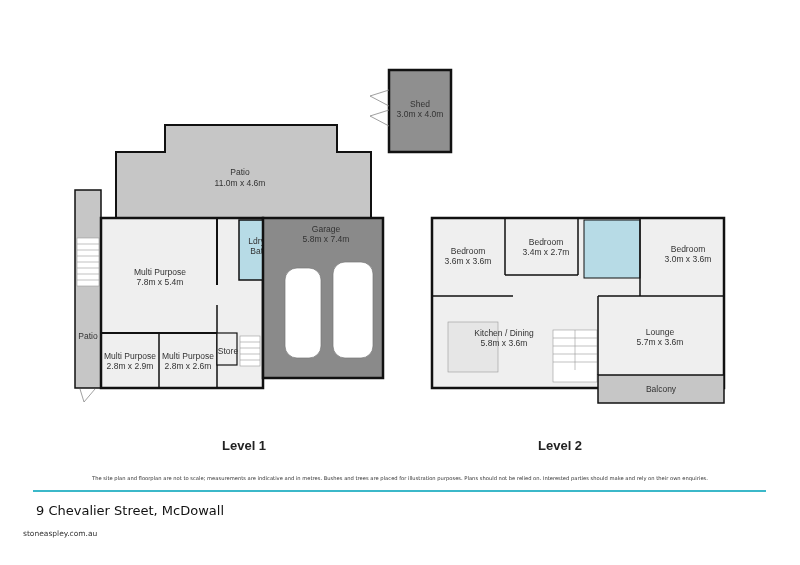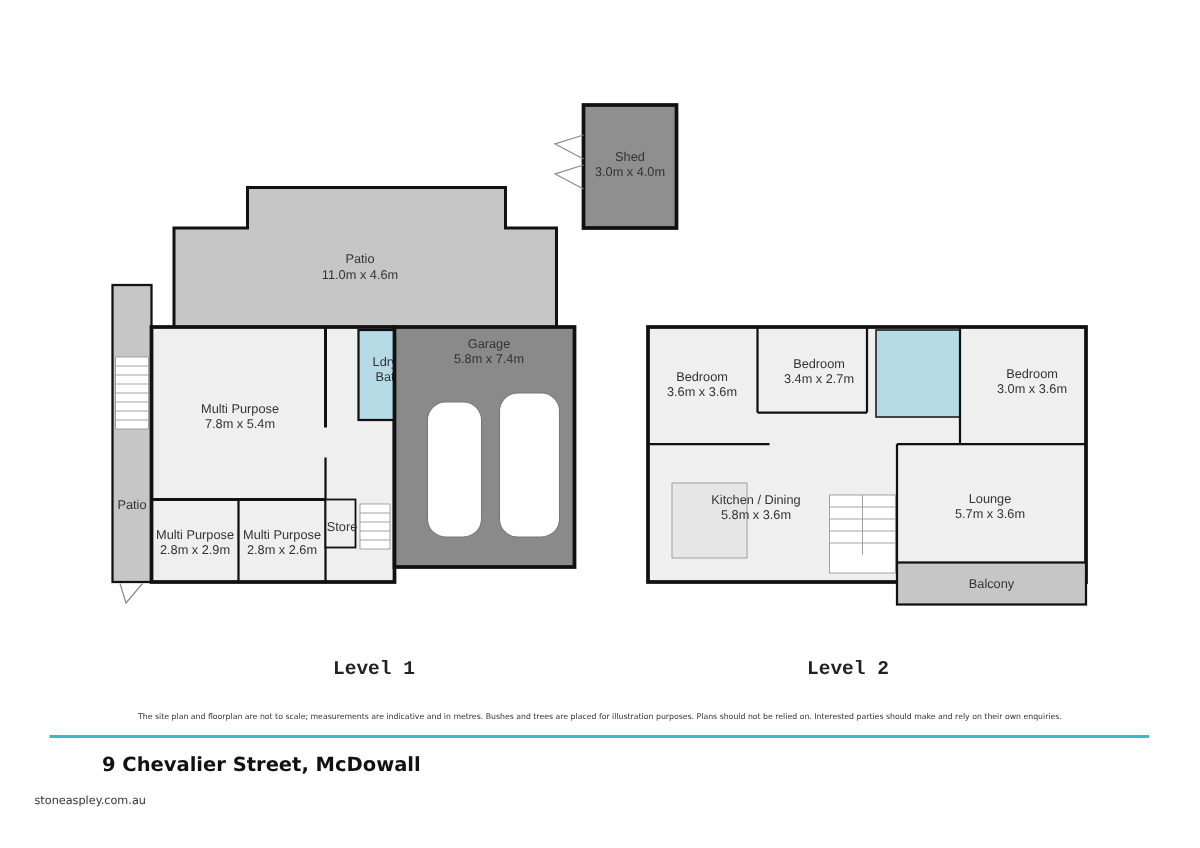--- a/index.html
+++ b/index.html
@@ -1,22 +1,22 @@
 <!DOCTYPE html>
 <html><head>
 <meta charset="utf-8">
 <style>
   html,body{margin:0;padding:0;background:#fff;}
   body{width:800px;height:565px;position:relative;overflow:hidden;font-family:"Liberation Sans",sans-serif;}
   .plan{position:absolute;left:0;top:0;width:800px;height:440px;}
   .lbl{font-family:"Liberation Sans",sans-serif;font-size:8.5px;fill:#333;text-anchor:middle;}
-  .level{position:absolute;top:438px;font-family:Liberation Mono, monospace;font-weight:bold;font-size:13px;color:#222;}
+  .level{position:absolute;top:438px;font-family:Liberation Sans, sans-serif;font-weight:bold;font-size:13px;color:#222;}
   .disclaimer{position:absolute;left:0;width:800px;top:475px;text-align:center;font-family:"DejaVu Sans",sans-serif;font-size:5.2px;color:#333;white-space:nowrap;}
   .rule{position:absolute;left:33px;width:733px;top:490px;height:2px;background:#3bb8c9;}
-  .addr{position:absolute;left:36px;top:503px;font-family:"DejaVu Sans",sans-serif;font-weight:bold;font-size:13px;color:#111;margin-left:32px;}
+  .addr{position:absolute;left:36px;top:503px;font-family:"DejaVu Sans",sans-serif;font-weight:normal;font-size:13px;color:#111;}
   .site{position:absolute;left:23px;top:529px;font-family:"DejaVu Sans",sans-serif;font-size:7.5px;color:#333;}
 </style>
 </head>
 <body>
 
 <svg class="plan" viewBox="0 0 800 440" xmlns="http://www.w3.org/2000/svg">
 
   <g>
 
     <rect x="389" y="70" width="62" height="82" fill="#8f8f8f" stroke="#111" stroke-width="2.5"></rect>

